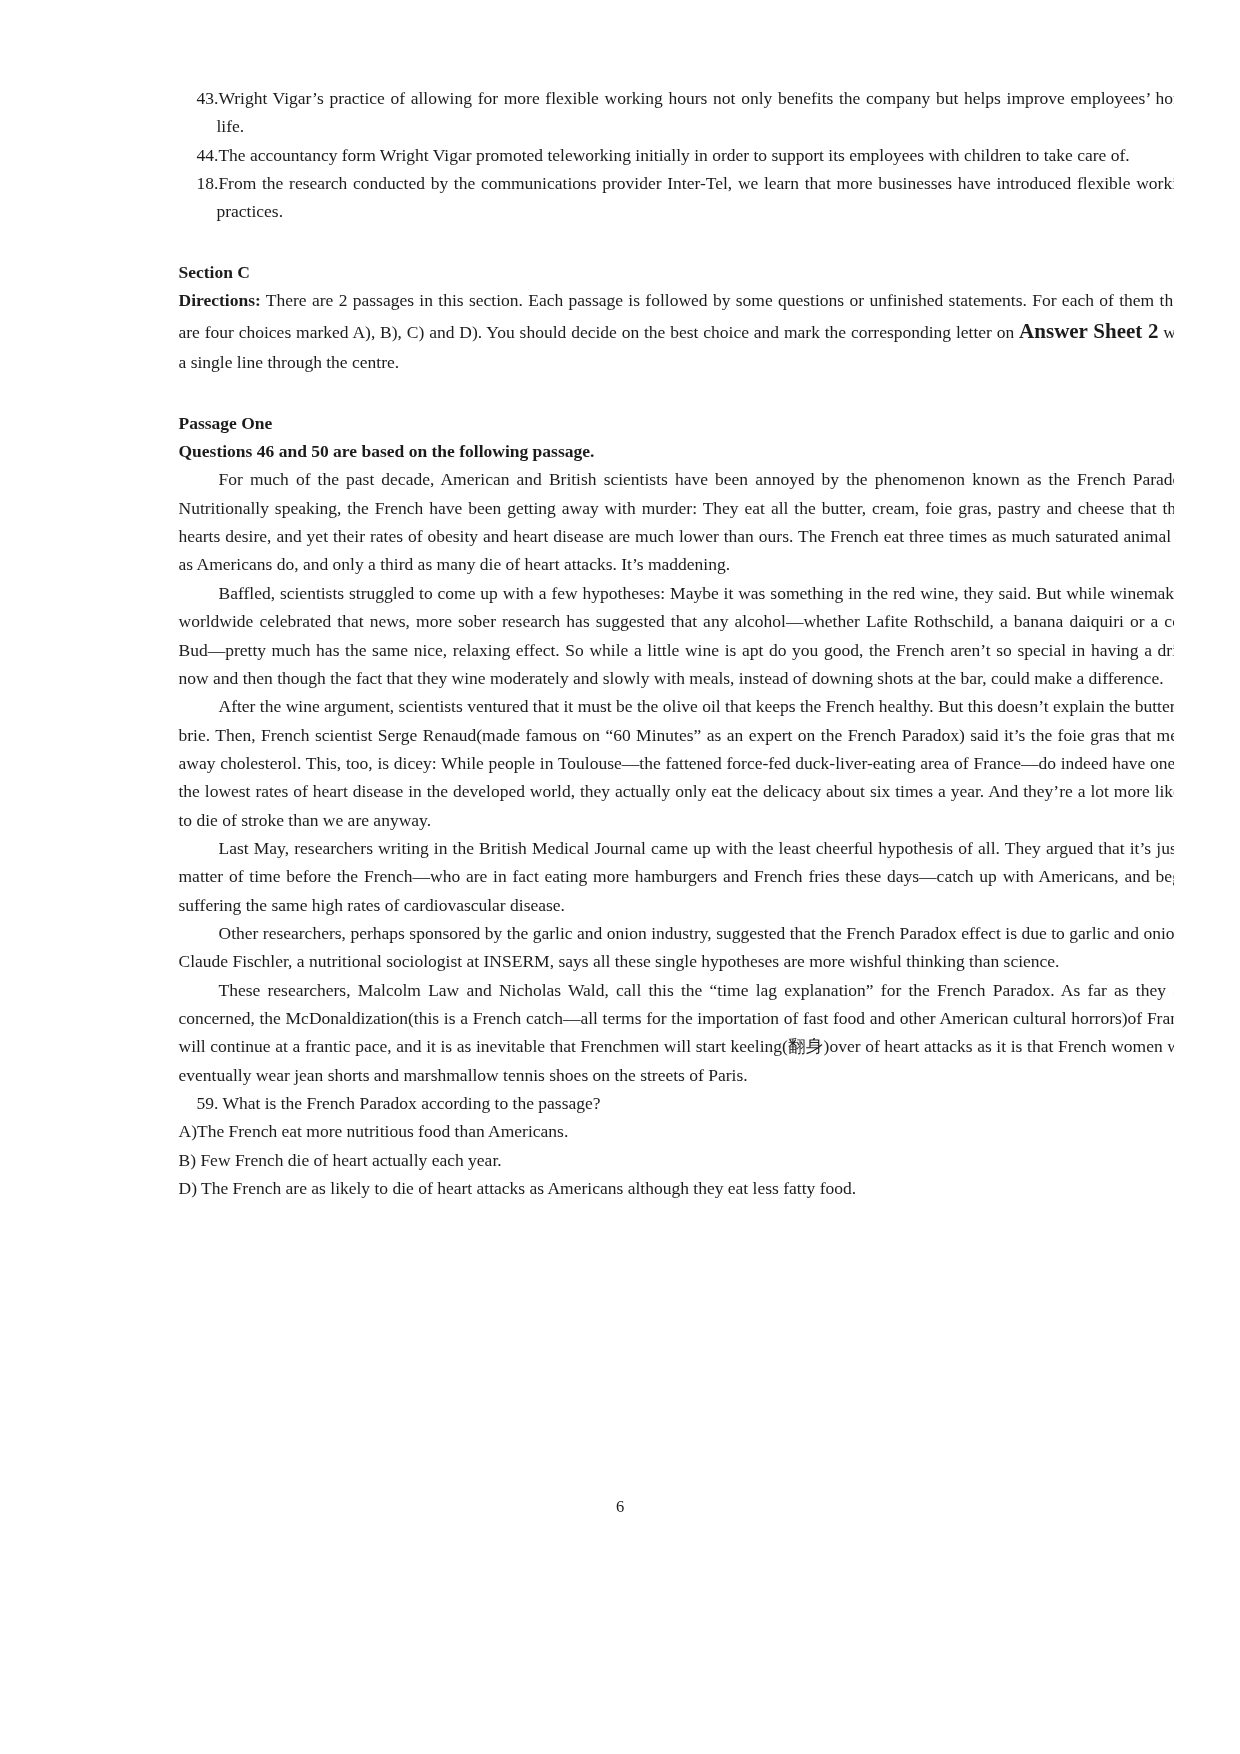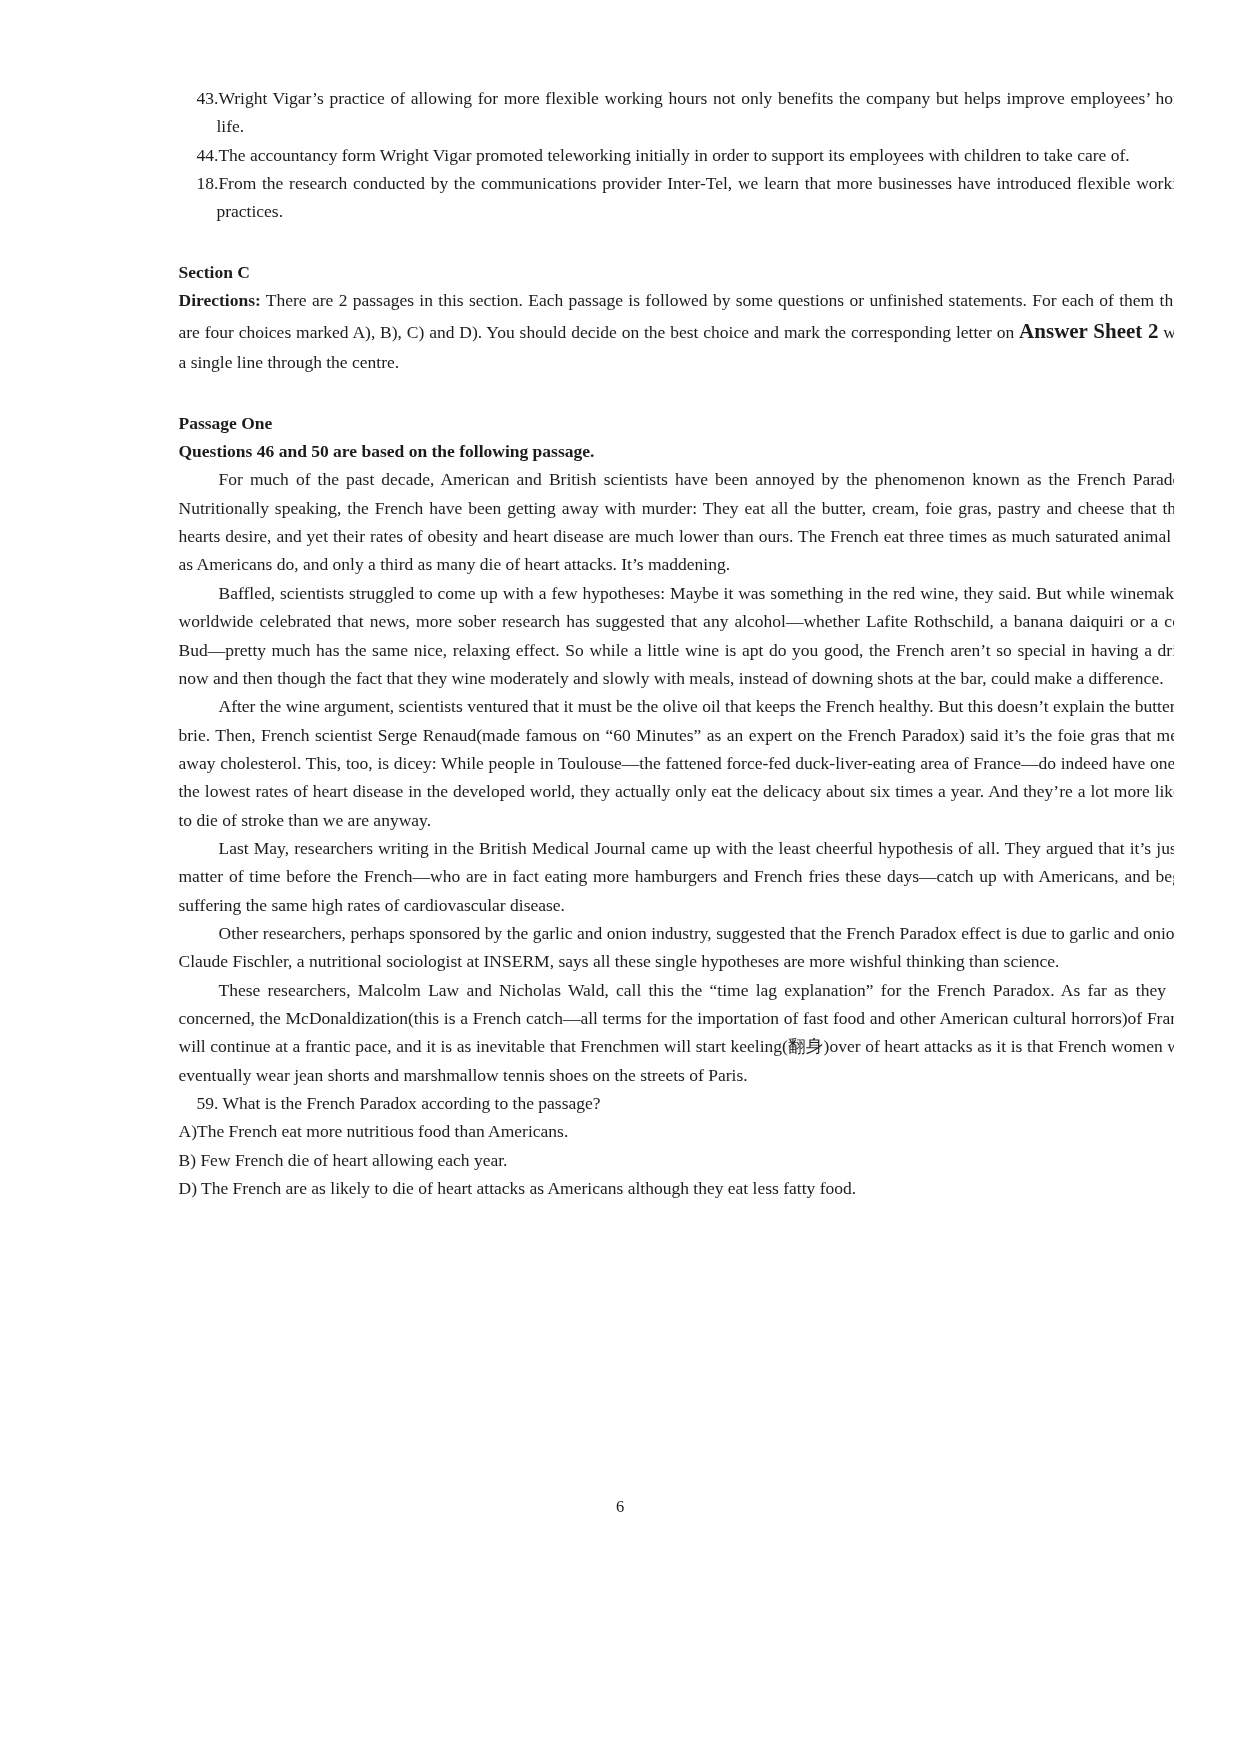--- a/index.html
+++ b/index.html
@@ -89,19 +89,19 @@
     <div class="para">For much of the past decade, American and British scientists have been annoyed by the phenomenon known as the French Paradox. Nutritionally speaking, the French have been getting away with murder: They eat all the butter, cream, foie gras, pastry and cheese that their hearts desire, and yet their rates of obesity and heart disease are much lower than ours. The French eat three times as much saturated animal fat as Americans do, and only a third as many die of heart attacks. It’s maddening.</div>
     <div class="para">Baffled, scientists struggled to come up with a few hypotheses: Maybe it was something in the red wine, they said. But while winemakers worldwide celebrated that news, more sober research has suggested that any alcohol—whether Lafite Rothschild, a banana daiquiri or a cold Bud—pretty much has the same nice, relaxing effect. So while a little wine is apt do you good, the French aren’t so special in having a drink now and then though the fact that they wine moderately and slowly with meals, instead of downing shots at the bar, could make a difference.</div>
     <div class="para">After the wine argument, scientists ventured that it must be the olive oil that keeps the French healthy. But this doesn’t explain the butter or brie. Then, French scientist Serge Renaud(made famous on “60 Minutes” as an expert on the French Paradox) said it’s the foie gras that melts away cholesterol. This, too, is dicey: While people in Toulouse—the fattened force-fed duck-liver-eating area of France—do indeed have one of the lowest rates of heart disease in the developed world, they actually only eat the delicacy about six times a year. And they’re a lot more likely to die of stroke than we are anyway.</div>
     <div class="para">Last May, researchers writing in the British Medical Journal came up with the least cheerful hypothesis of all. They argued that it’s just a matter of time before the French—who are in fact eating more hamburgers and French fries these days—catch up with Americans, and begin suffering the same high rates of cardiovascular disease.</div>
     <div class="para">Other researchers, perhaps sponsored by the garlic and onion industry, suggested that the French Paradox effect is due to garlic and onions. Claude Fischler, a nutritional sociologist at INSERM, says all these single hypotheses are more wishful thinking than science.</div>
     <div class="para">These researchers, Malcolm Law and Nicholas Wald, call this the “time lag explanation” for the French Paradox. As far as they are concerned, the McDonaldization(this is a French catch—all terms for the importation of fast food and other American cultural horrors)of France will continue at a frantic pace, and it is as inevitable that Frenchmen will start keeling(翻身)over of heart attacks as it is that French women will eventually wear jean shorts and marshmallow tennis shoes on the streets of Paris.</div>
 
     <div class="question-stem">59. What is the French Paradox according to the passage?</div>
 
     <div class="option">A)The French eat more nutritious food than Americans.</div>
-    <div class="option">B) Few French die of heart allowing each year.</div>
+    <div class="option">B) Few French die of heart actually each year.</div>
     <div class="option">D) The French are as likely to die of heart attacks as Americans although they eat less fatty food.</div>
 
   </div>
 
   <div class="page-number">6</div>
 </div>
 
 </body></html>

